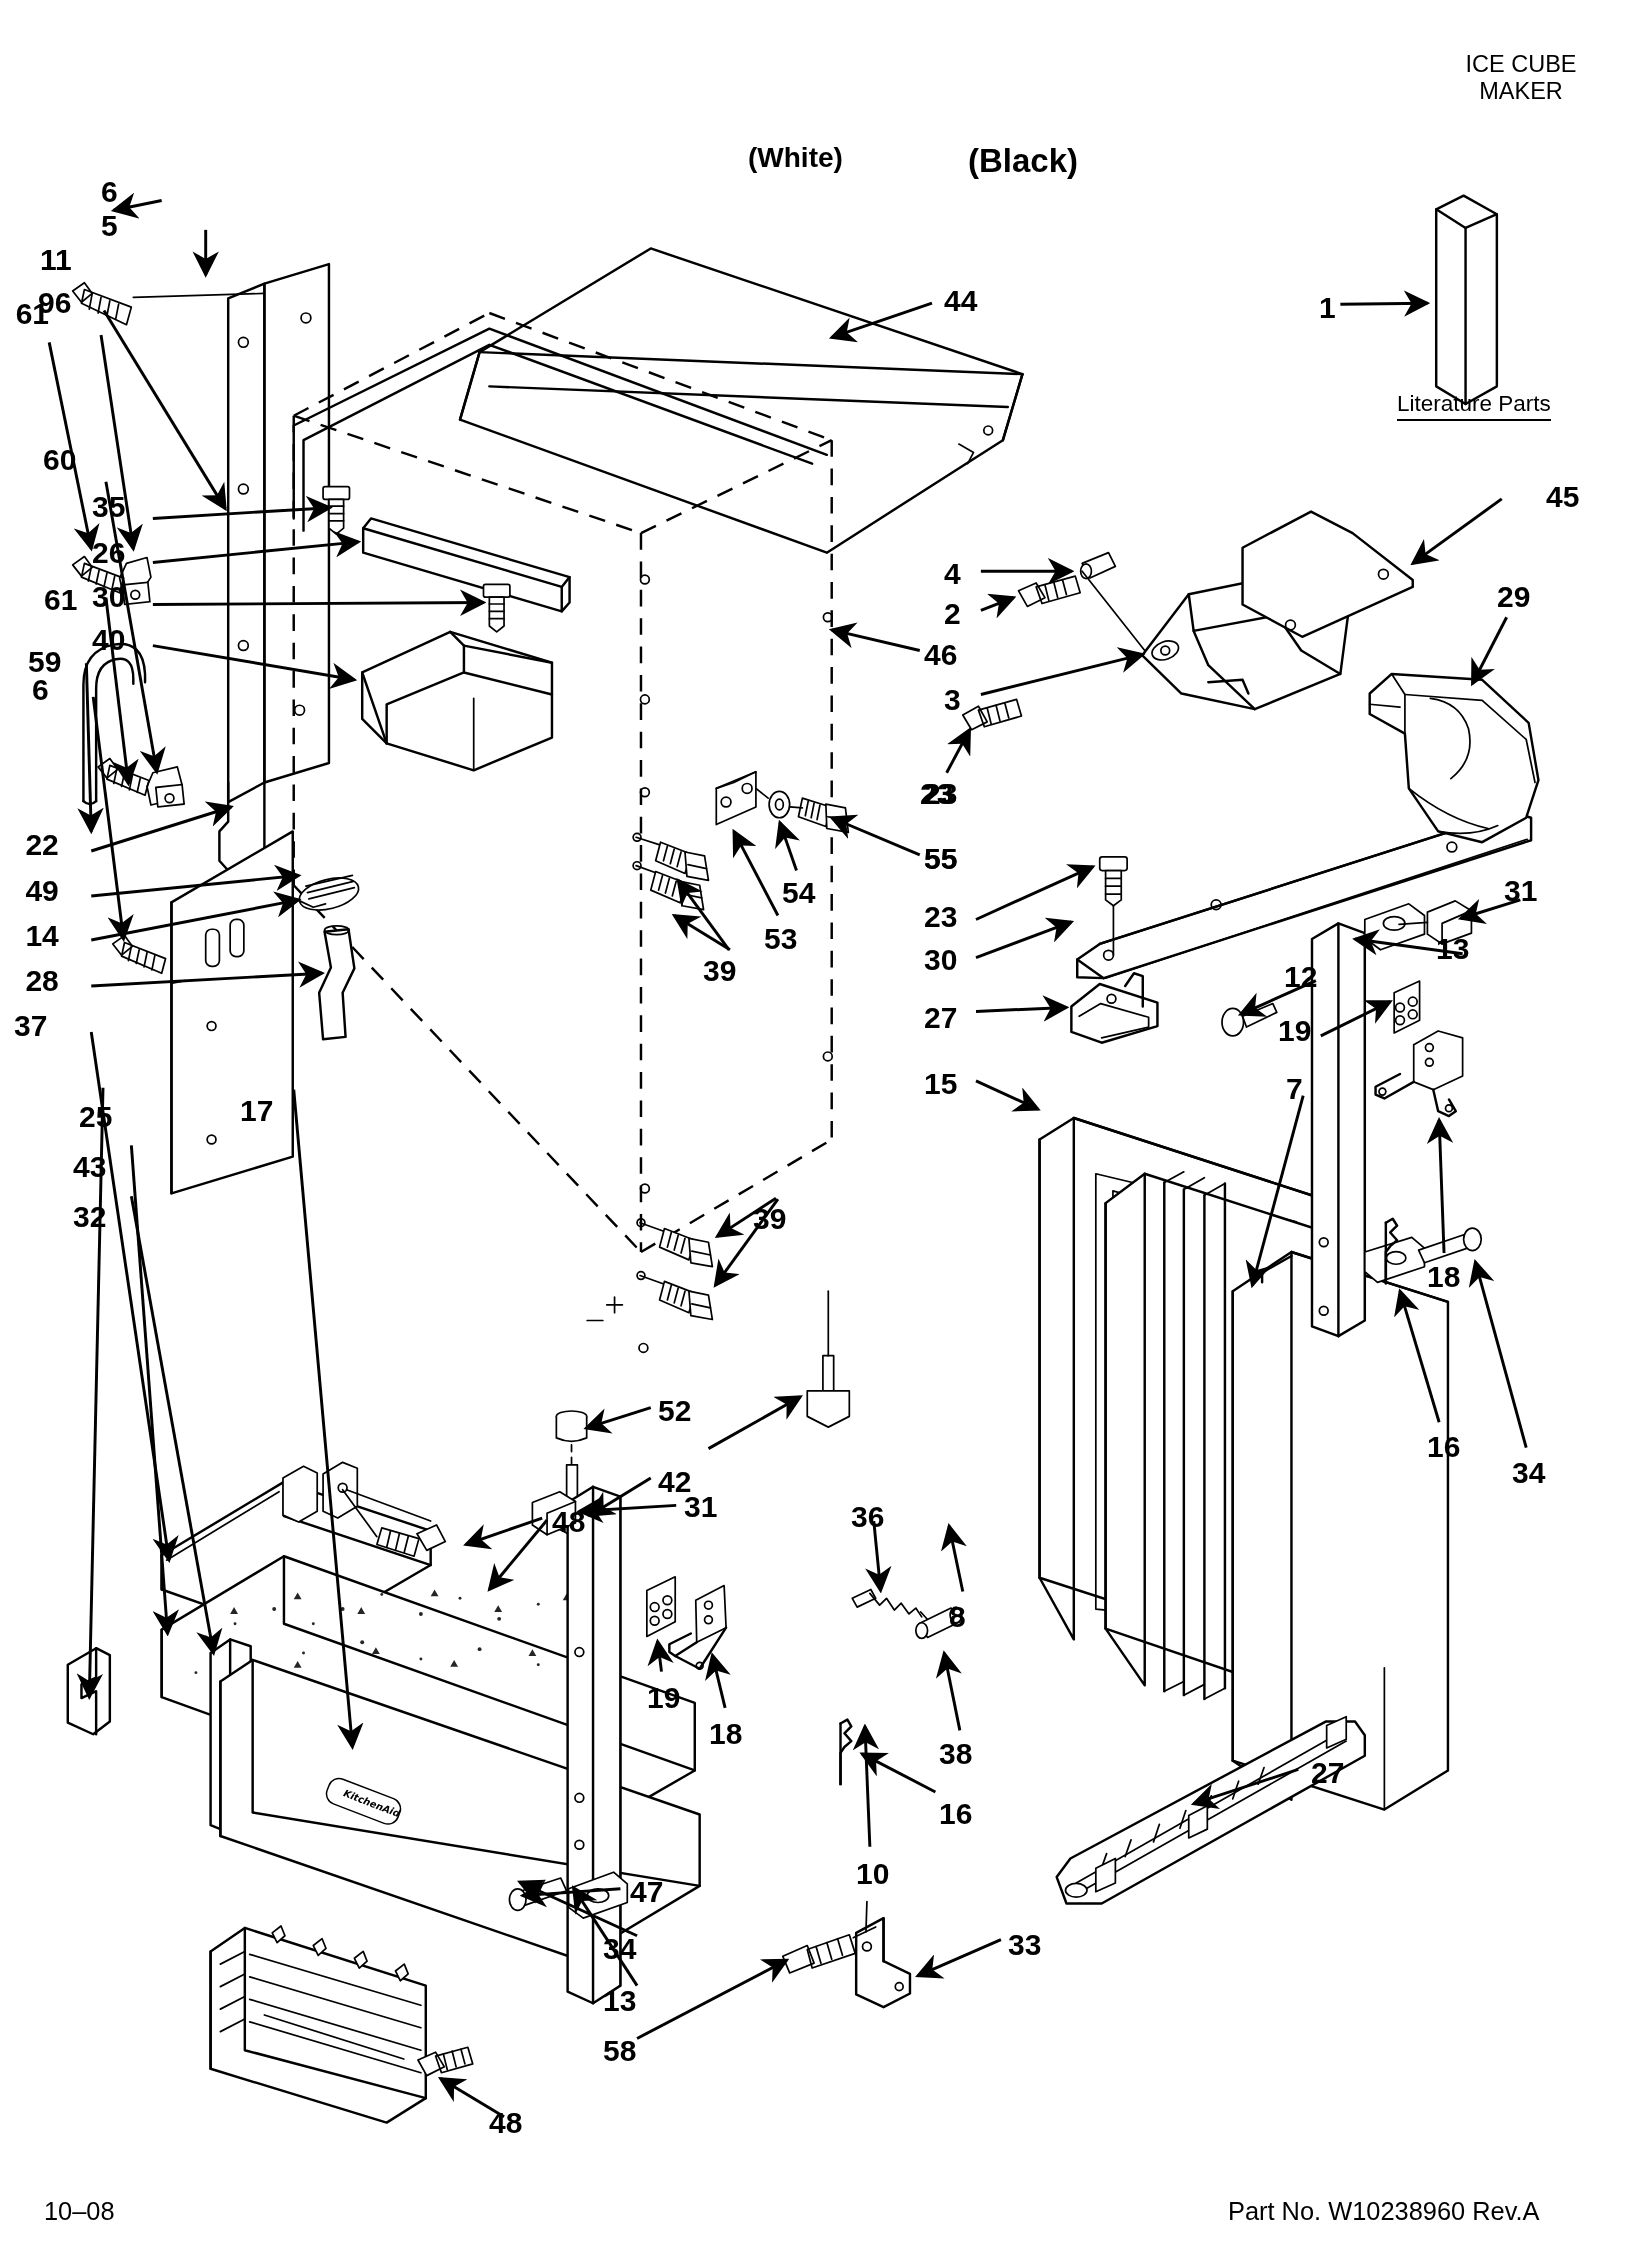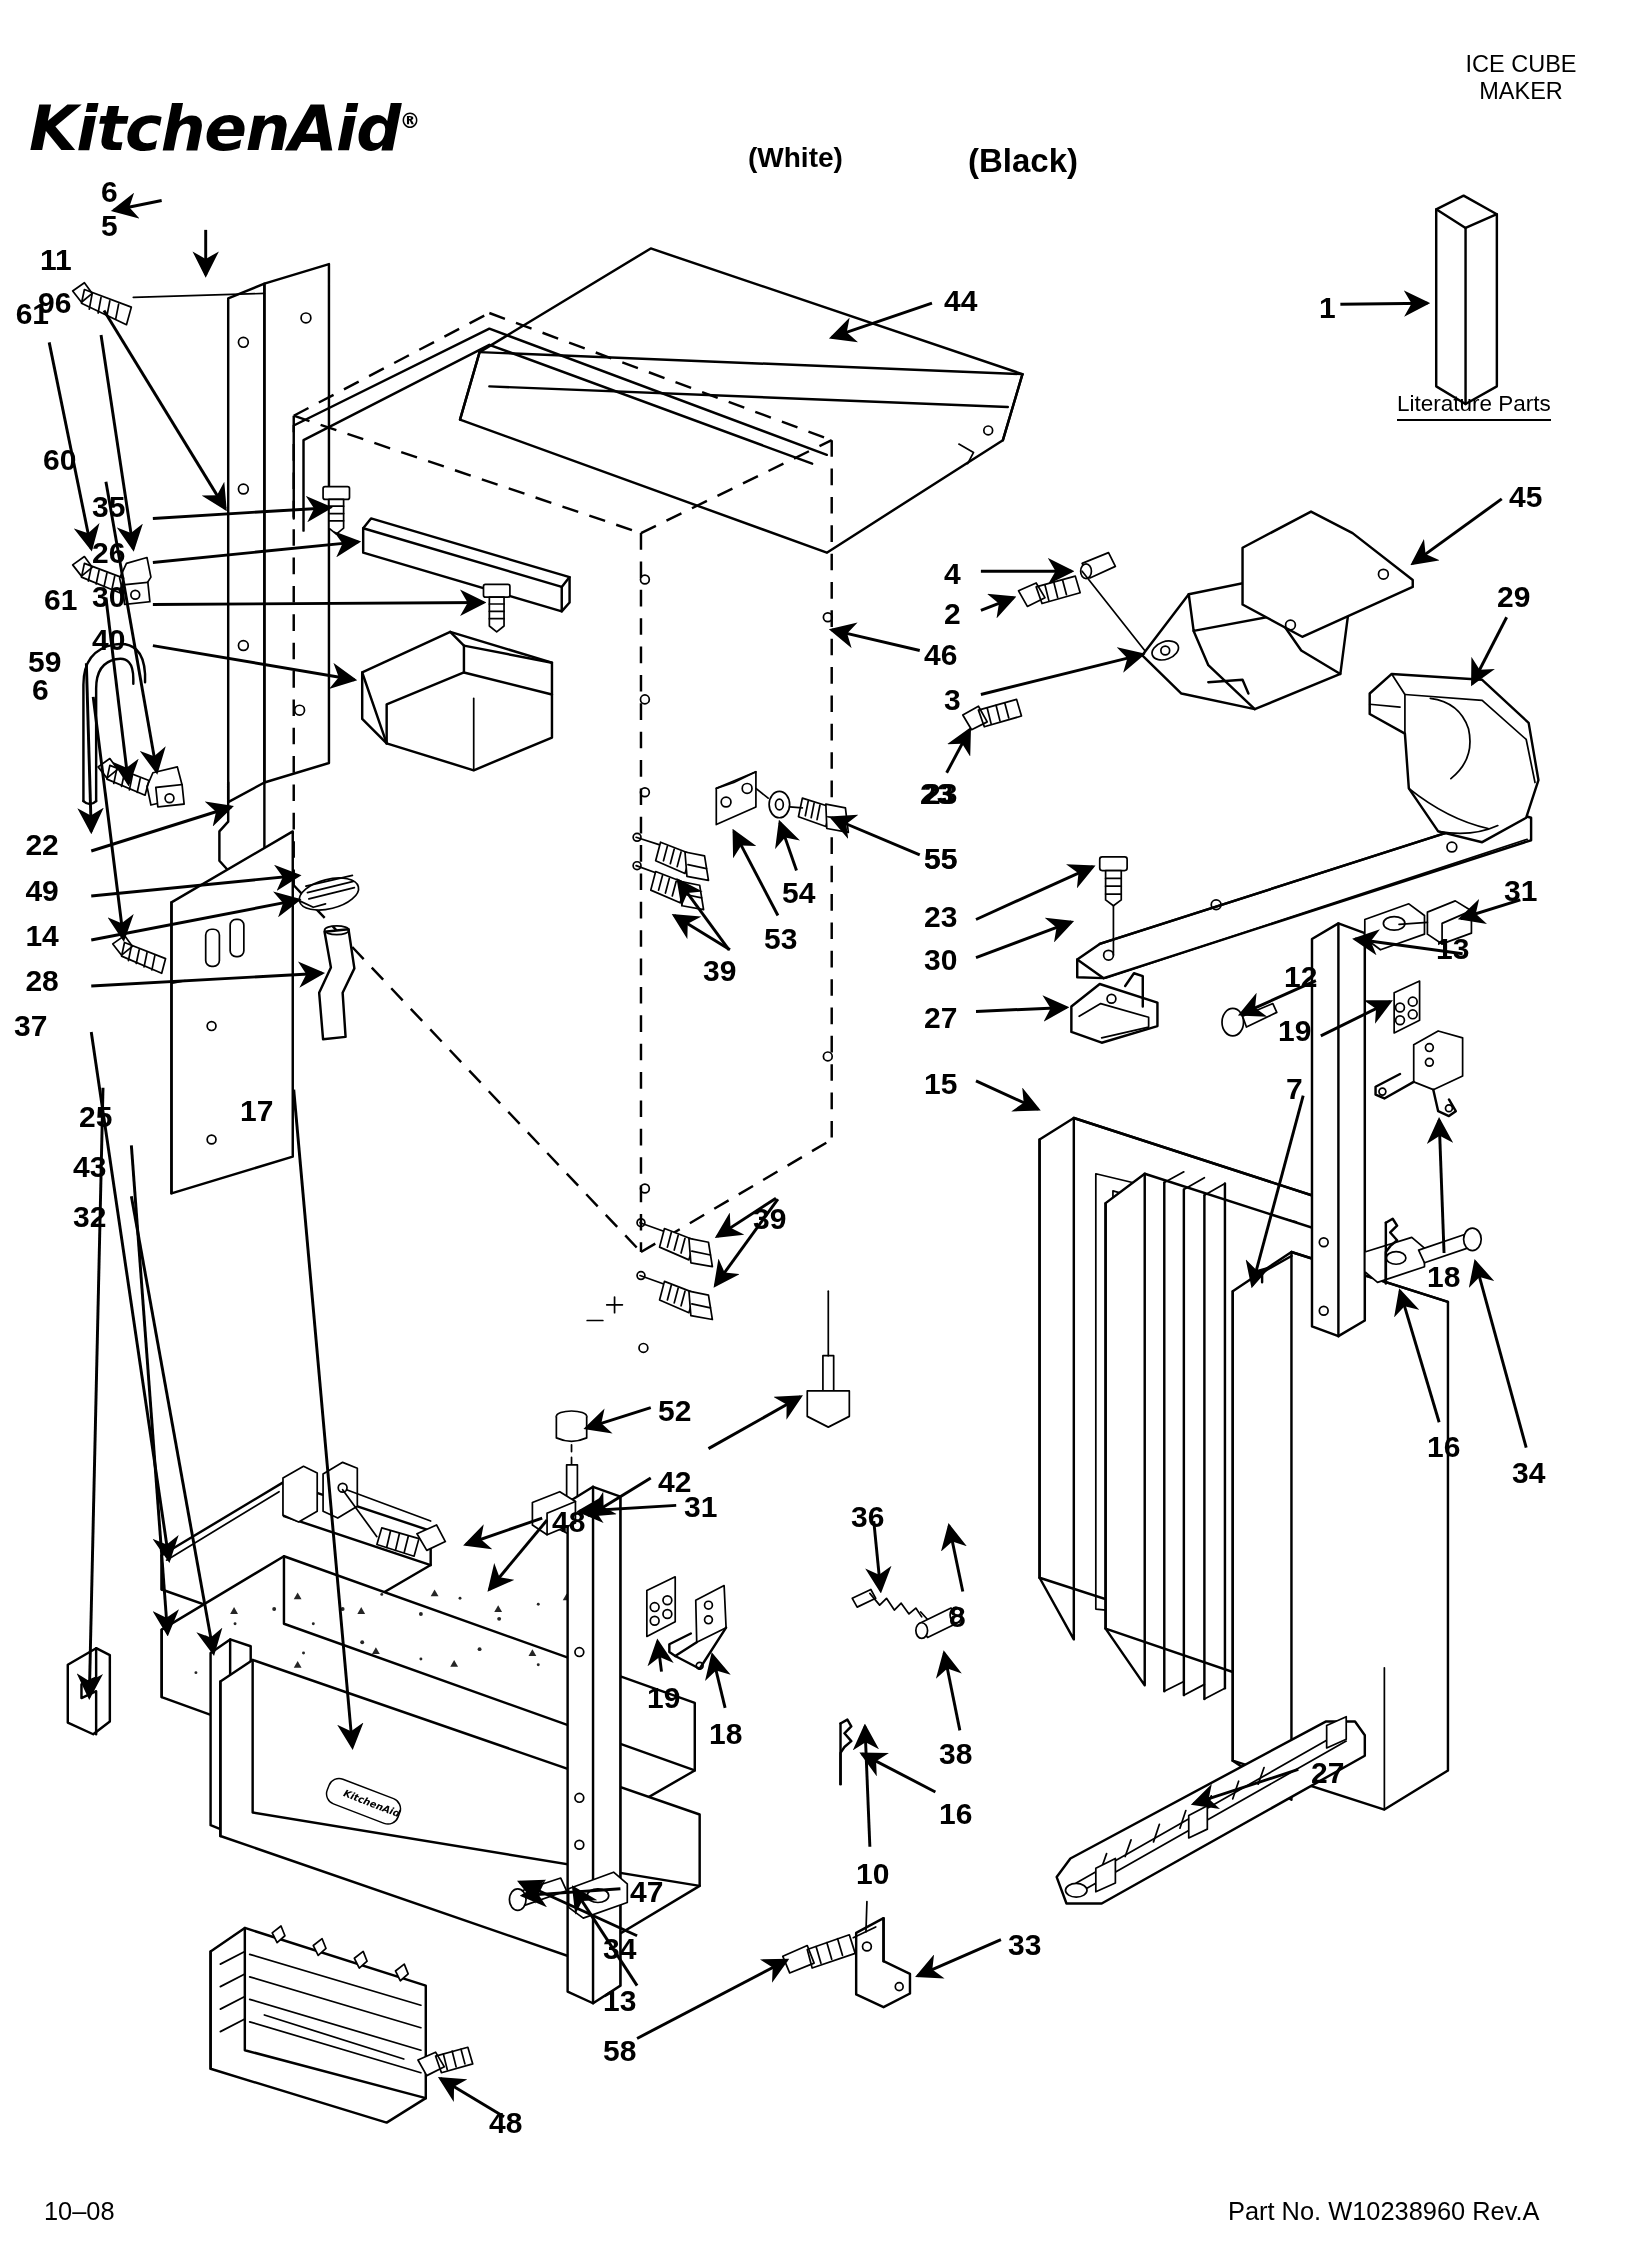--- a/index.html
+++ b/index.html
@@ -727,23 +727,20 @@
 
     <g>
       <path class="fillw-t" d="M852,3136 L892,3118 L910,3152 L872,3170 Z"></path>
       <path class="ln-thin" d="M780,3124 L856,3146 L846,3182 L770,3158 Z"></path>
       <path class="ln-thin" d="M798,3130 L790,3164 M816,3136 L808,3170 M834,3142 L826,3174"></path>
       <path class="ln-thin" d="M770,3142 L700,3046"></path>
     </g>
 
   </svg>
 
-  <div class="logo" style="left:29px;top:92px;font-size:63px;">
-    <span>KitchenAid</span><span style="font-size:20.5px;vertical-align:super;letter-spacing:0;">®</span>
-  </div>
 
   <div class="hdr-sub" style="left:748px;top:142px;font-size:28px;">(White)</div>
   <div class="hdr-sub" style="left:968px;top:142px;font-size:33px;">(Black)</div>
 
   <div class="corner-label" style="left:1438px;top:51px;width:166px;font-size:23.5px;">
     <div>ICE CUBE</div>
     <div>MAKER</div>
   </div>
 
   <div class="group-label" style="left:1397px;top:391px;">Literature Parts</div>
@@ -786,21 +783,21 @@
       <div class="callout" style="left: 924px; top: 1003px;">27</div>
       <div class="callout" style="left: 924px; top: 1069px;">15</div>
       <div class="callout" style="left: 1284px; top: 962px;">12</div>
       <div class="callout" style="left: 1278px; top: 1016px;">19</div>
       <div class="callout" style="left: 1286px; top: 1074px;">7</div>
       <div class="callout" style="left: 1436px; top: 934px;">13</div>
       <div class="callout" style="left: 1504px; top: 876px;">31</div>
       <div class="callout" style="left: 1427px; top: 1262px;">18</div>
       <div class="callout" style="left: 1427px; top: 1432px;">16</div>
       <div class="callout" style="left: 1512px; top: 1458px;">34</div>
-      <div class="callout" style="left: 1509px; top: 482px;">45</div>
+      <div class="callout" style="left: 1546px; top: 482px;">45</div>
       <div class="callout" style="left: 1497px; top: 582px;">29</div>
       <div class="callout" style="left: 1319px; top: 293px;">1</div>
       <div class="callout" style="left: 703px; top: 956px;">39</div>
       <div class="callout" style="left: 764px; top: 924px;">53</div>
       <div class="callout" style="left: 782px; top: 878px;">54</div>
       <div class="callout" style="left: 924px; top: 844px;">55</div>
       <div class="callout" style="left: 753px; top: 1204px;">39</div>
       <div class="callout" style="left: 658px; top: 1396px;">52</div>
       <div class="callout" style="left: 658px; top: 1467px;">42</div>
       <div class="callout" style="left: 552px; top: 1507px;">48</div>

